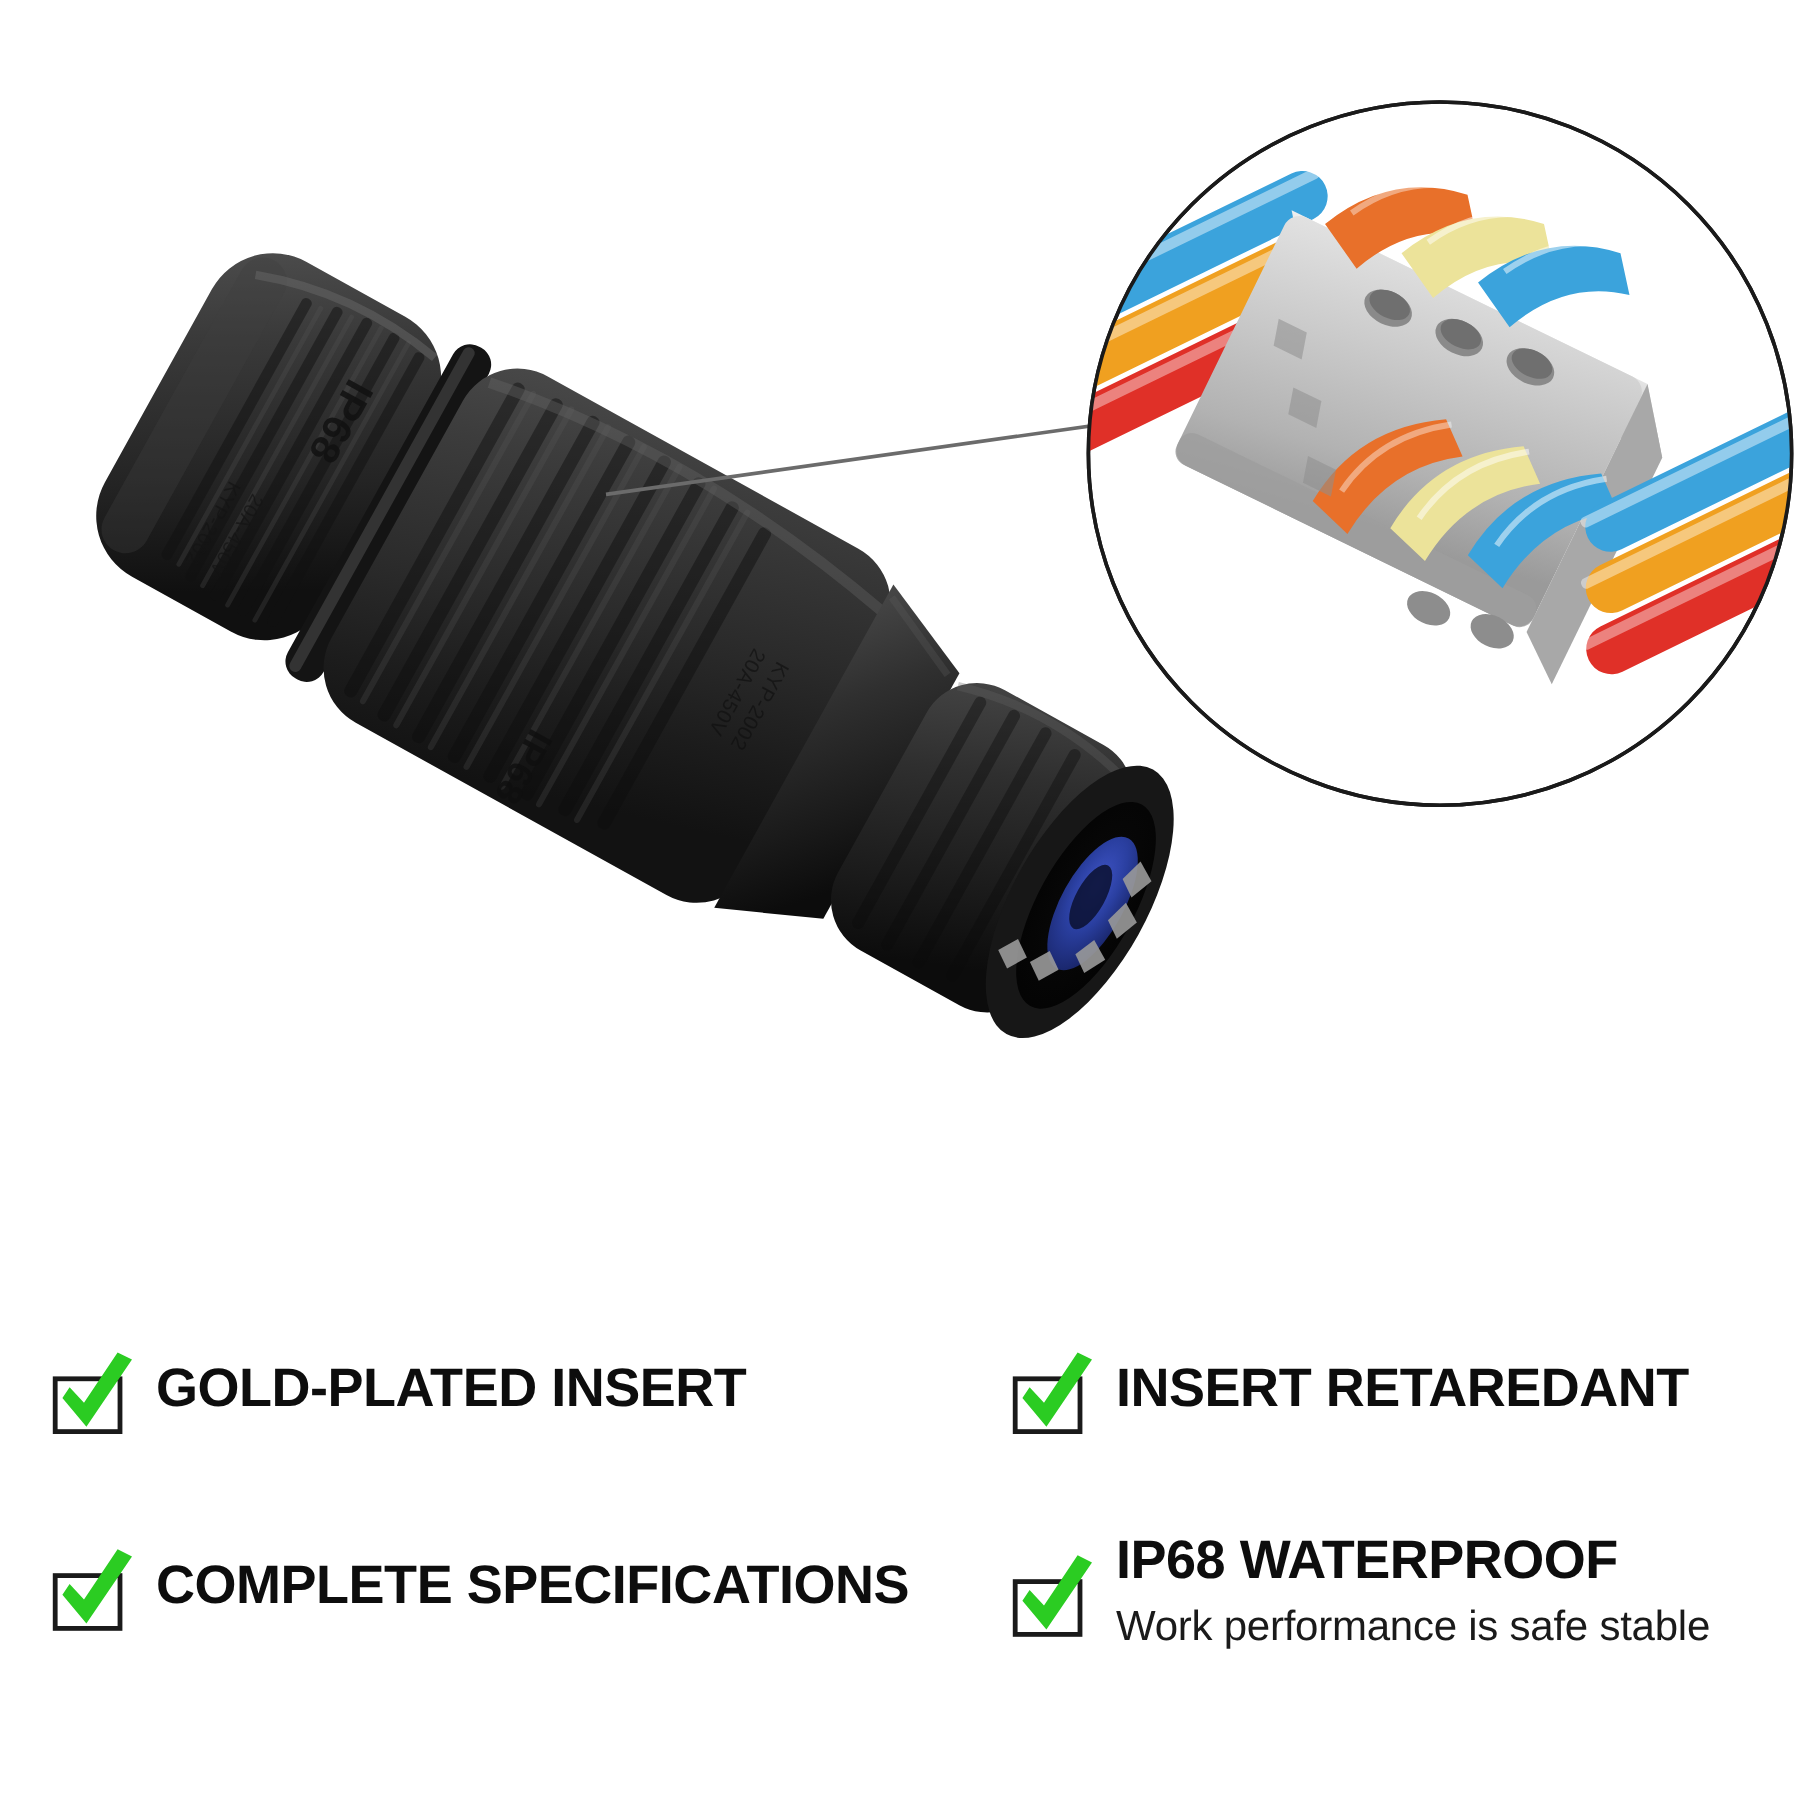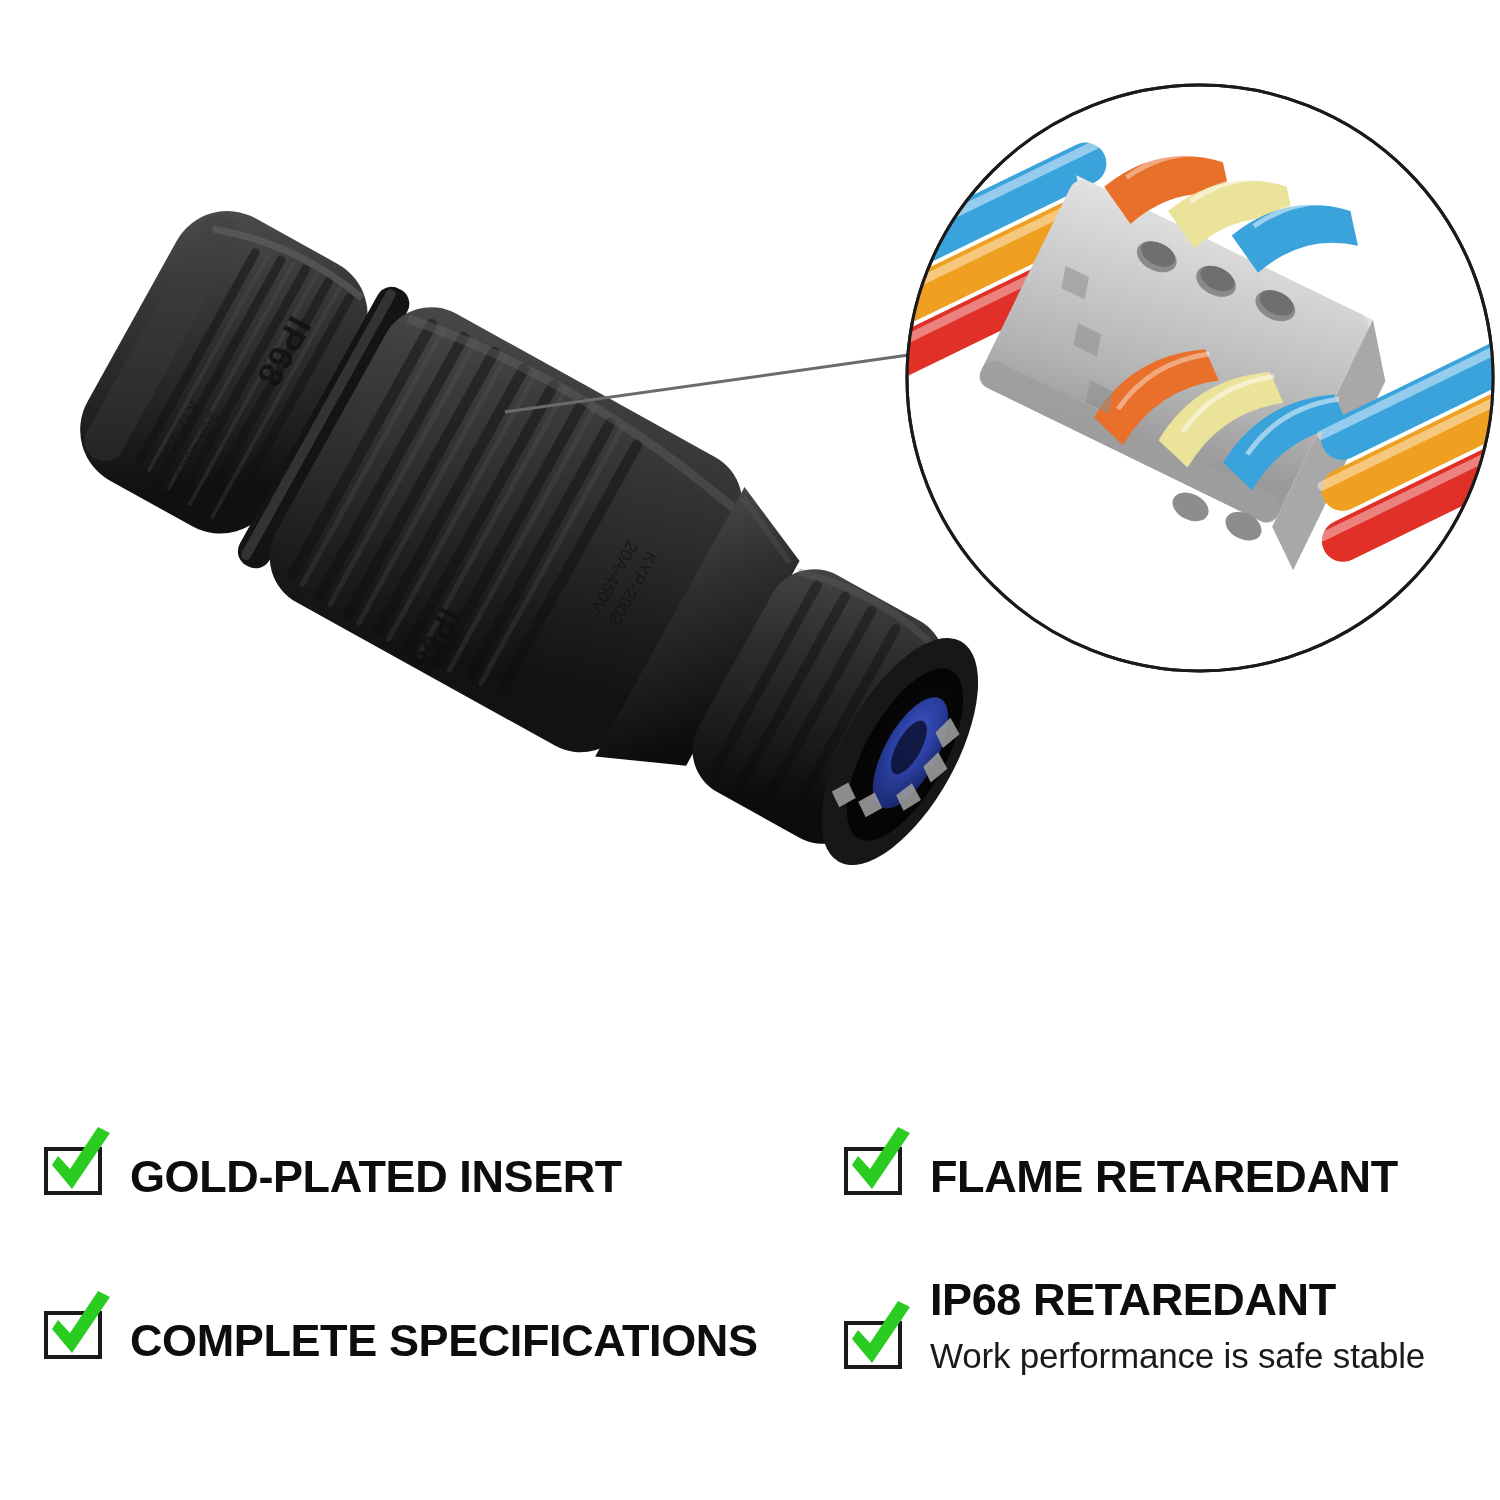--- a/index.html
+++ b/index.html
@@ -27,21 +27,21 @@
   #features {
     position: absolute;
     left: 0;
     top: 1095;
     width: 1500px;
     height: 405px;
   }
   .feature {
     position: absolute;
     display: flex;
-    align-items: flex-end;
+    align-items: center;
   }
   .feature-col-left  { left: 38px; }
   .feature-col-right { left: 838px; }
   .feature-row-top    { top: 18px; }
   .feature-row-bottom { top: 182px; }
 
   .check-wrap {
     position: relative;
     width: 78px;
     height: 74px;
@@ -325,21 +325,21 @@
   </div>
 
   <div class="feature feature-col-right feature-row-top">
     <div class="check-wrap">
       <div class="check-box"></div>
       <svg class="check-mark" viewBox="0 0 78 74">
         <path d="M 14 40 L 20 31 L 32 44 L 60 2 L 72 8 L 34 64 Z" fill="#2bcc22"></path>
       </svg>
     </div>
     <div class="feature-text">
-      <div class="feature-title">FLAME RETAREDANT</div>
+      <div class="feature-title">INSERT RETAREDANT</div>
     </div>
   </div>
 
   <div class="feature feature-col-left feature-row-bottom">
     <div class="check-wrap">
       <div class="check-box"></div>
       <svg class="check-mark" viewBox="0 0 78 74">
         <path d="M 14 40 L 20 31 L 32 44 L 60 2 L 72 8 L 34 64 Z" fill="#2bcc22"></path>
       </svg>
     </div>
@@ -349,18 +349,18 @@
   </div>
 
   <div class="feature feature-col-right feature-row-bottom">
     <div class="check-wrap">
       <div class="check-box"></div>
       <svg class="check-mark" viewBox="0 0 78 74">
         <path d="M 14 40 L 20 31 L 32 44 L 60 2 L 72 8 L 34 64 Z" fill="#2bcc22"></path>
       </svg>
     </div>
     <div class="feature-text">
-      <div class="feature-title">IP68 RETAREDANT</div>
+      <div class="feature-title">IP68 WATERPROOF</div>
       <div class="feature-desc">Work performance is safe stable</div>
     </div>
   </div>
 
 </div>
 
 </body></html>

